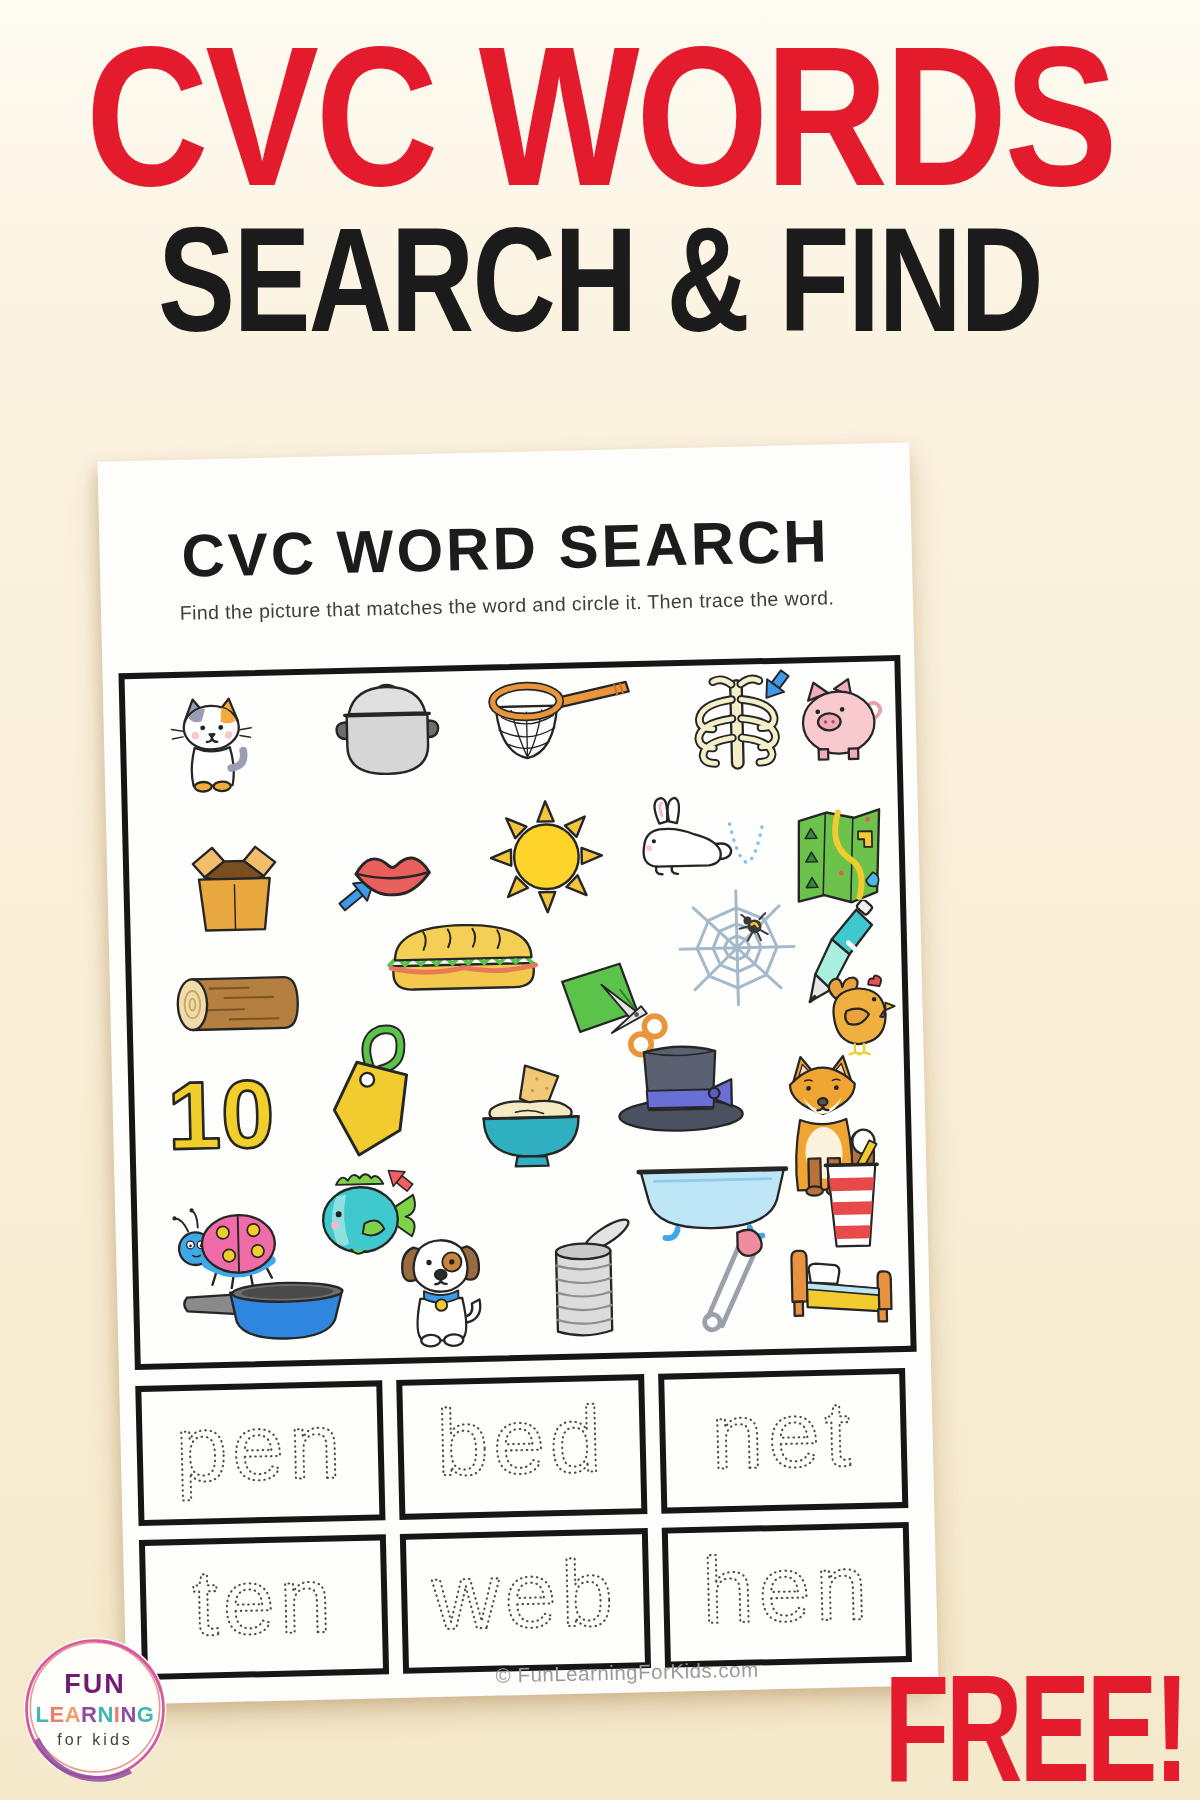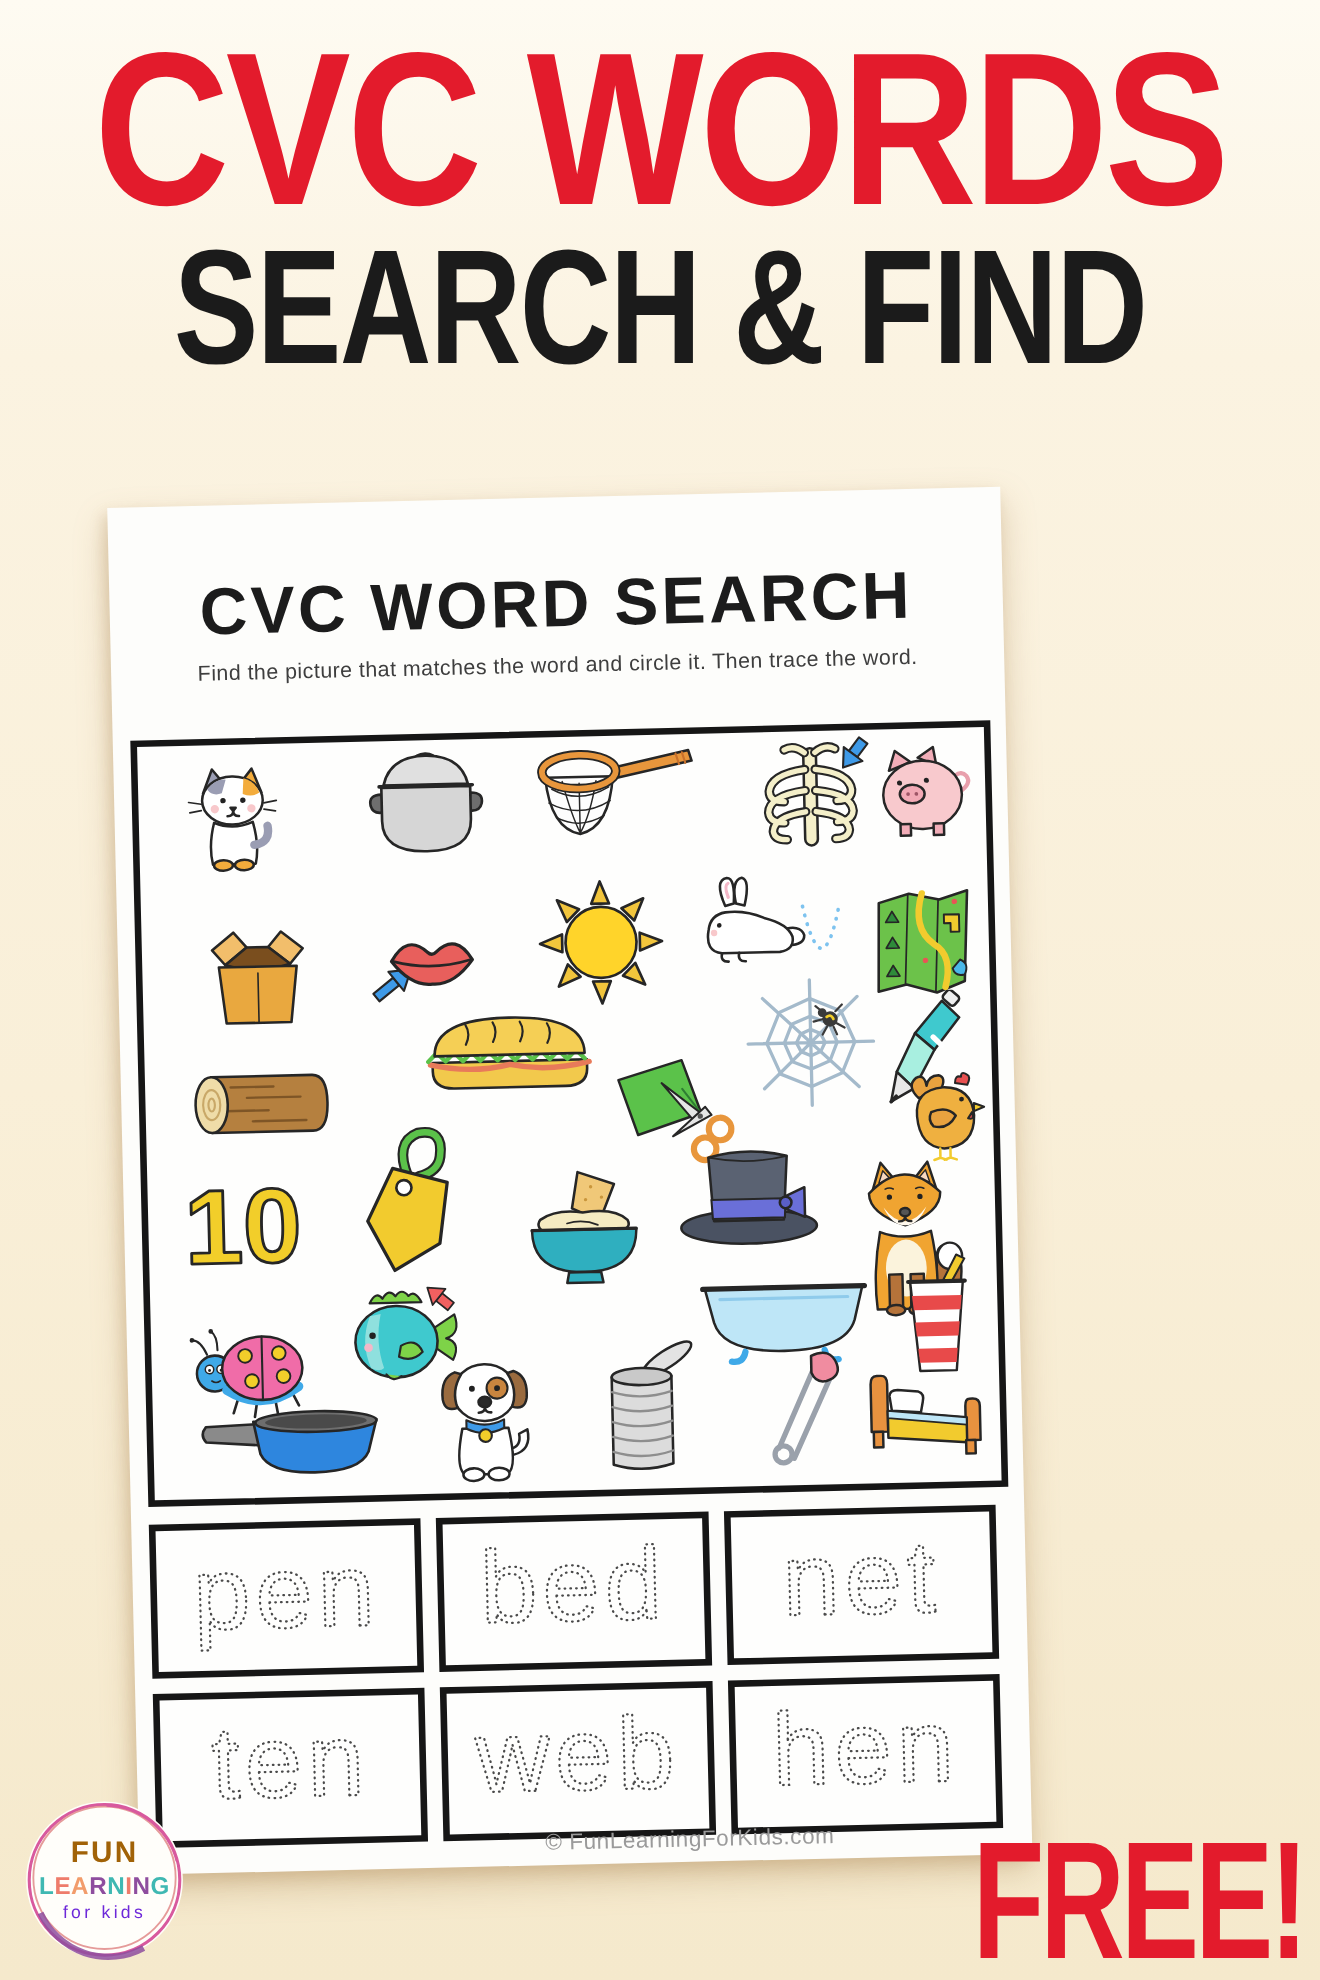--- a/index.html
+++ b/index.html
@@ -53,23 +53,23 @@
   .copyright{
     position:absolute;bottom:8px;left:0;width:100%;text-align:center;
     font-size:20.5px;color:#9A9A9A;letter-spacing:.5px;
     transform:translateX(95px);
   }
   
   .logo{position:absolute;left:20px;top:1634px;width:150px;height:150px;}
   .logo svg{position:absolute;left:0;top:0;width:100%;height:100%;}
   .logo-text{position:absolute;left:0;top:0;width:100%;height:100%;
     display:flex;flex-direction:column;align-items:center;justify-content:center;}
-  .logo-fun{font-size:27px;font-weight:700;letter-spacing:2px;color:#a16207;}
+  .logo-fun{font-size:27px;font-weight:700;letter-spacing:2px;color:#701a75;}
   .logo-learning{font-size:22px;font-weight:700;letter-spacing:.5px;margin-top:2px;}
-  .logo-forkids{font-size:16px;color:#6d28d9;letter-spacing:3px;margin-top:3px;}
+  .logo-forkids{font-size:16px;color:#404040;letter-spacing:3px;margin-top:3px;}
   
   .free-badge{
     position:absolute;right:14px;top:1652px;color:#E31B2C;
     font-size:152px;font-weight:700;line-height:1;letter-spacing:-5px;
     transform:scaleX(.7);transform-origin:100% 50%;
   }
 </style>
 </head>
 <body>
 

